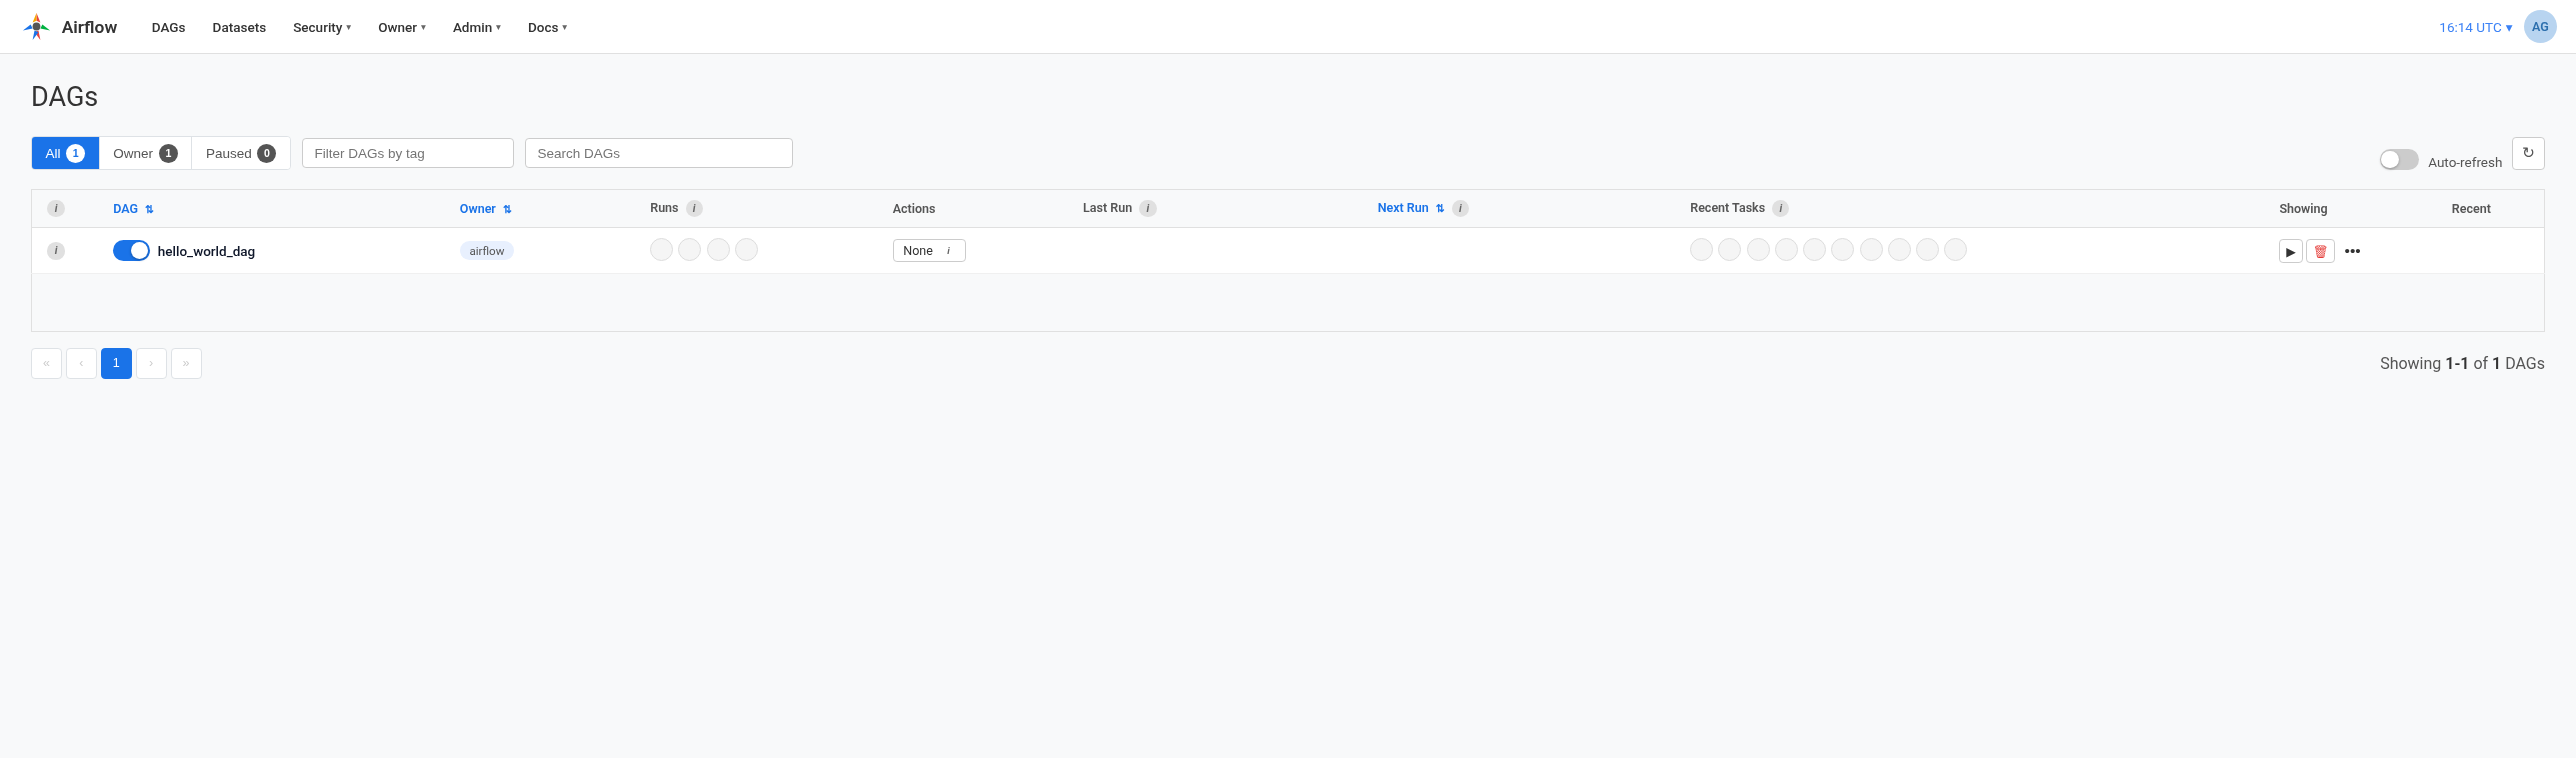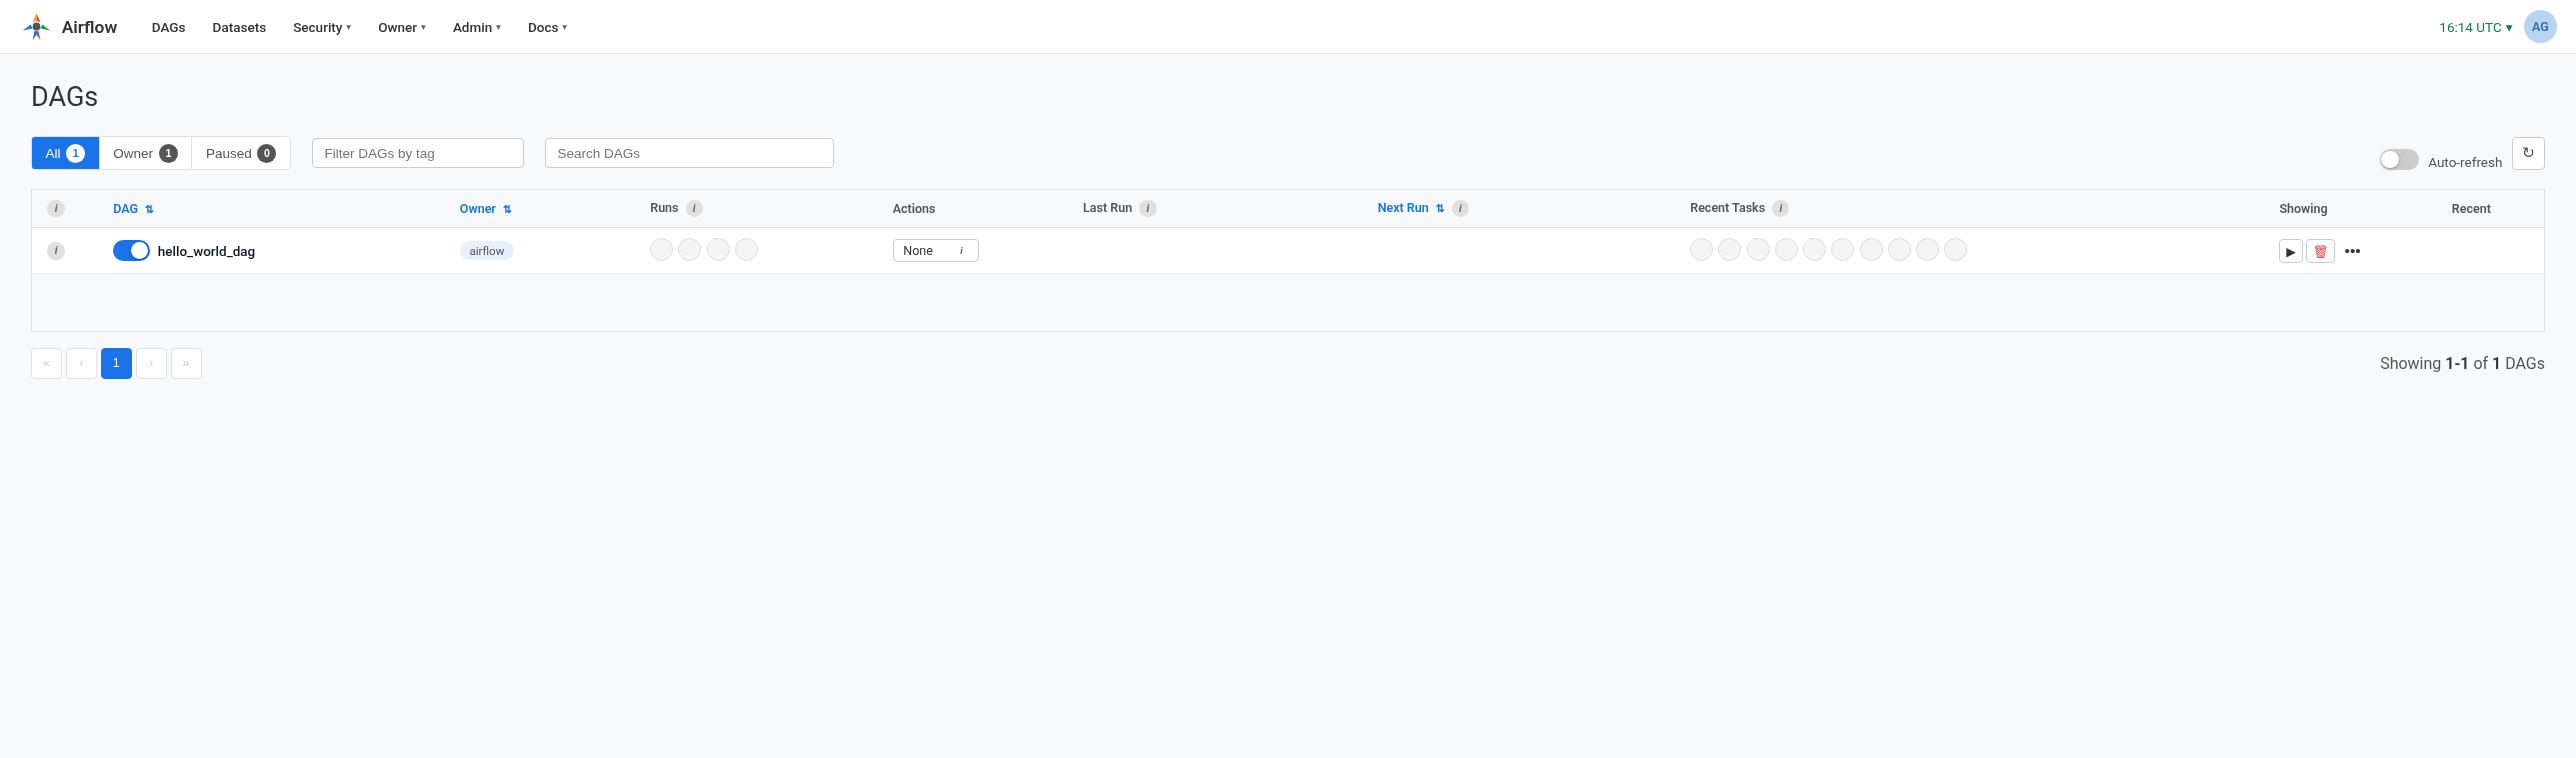--- a/index.html
+++ b/index.html
@@ -50,21 +50,21 @@
       gap: 3.9px;
       white-space: nowrap;
     }
     .nav-item .chevron { font-size: 9.6px; color: #666; }
     .navbar-right {
       display: flex;
       align-items: center;
       gap: 11.6px;
     }
     .time-display {
-      color: #15803d;
+      color: #3b82f6;
       font-size: 13.5px;
       display: flex;
       align-items: center;
       gap: 3.9px;
       cursor: pointer;
     }
     .avatar {
       width: 33px;
       height: 33px;
       border-radius: 50%;
@@ -86,21 +86,21 @@
       font-size: 27px;
       font-weight: 400;
       color: #333;
       margin-bottom: 23px;
     }
 
     
     .filter-bar {
       display: flex;
       align-items: center;
-      gap: 21px;
+      gap: 11px;
       margin-bottom: 19px;
       flex-wrap: wrap;
     }
     .tab-group {
       display: flex;
       border: 1px solid #dee2e6;
       border-radius: 3.9px;
       overflow: hidden;
     }
     .tab-btn {
@@ -155,21 +155,21 @@
       font-size: 13.5px;
       color: #555;
       width: 212px;
       outline: none;
     }
     .search-input {
       border: 1px solid #ccc;
       border-radius: 3.9px;
       padding: 6.7px 11.6px;
       font-size: 13.5px;
-      width: 289px;
+      width: 268px;
       outline: none;
     }
     .spacer { flex: 1; }
     .auto-refresh-area {
       display: flex;
       align-items: flex-end;
       gap: 9.6px;
     }
     .toggle-switch {
       width: 39px;
@@ -309,21 +309,21 @@
     }
 
     .schedule-badge {
       border: 1px solid #ccc;
       border-radius: 3.9px;
       padding: 2.9px 9.6px;
       font-size: 12.5px;
       background: #fff;
       display: inline-flex;
       align-items: center;
-      gap: 18px;
+      gap: 5px;
     }
 
     .task-circle {
       width: 23px;
       height: 23px;
       border-radius: 50%;
       border: 1.9px solid #ddd;
       background: #f5f5f5;
       display: inline-block;
       margin-right: 1.9px;

